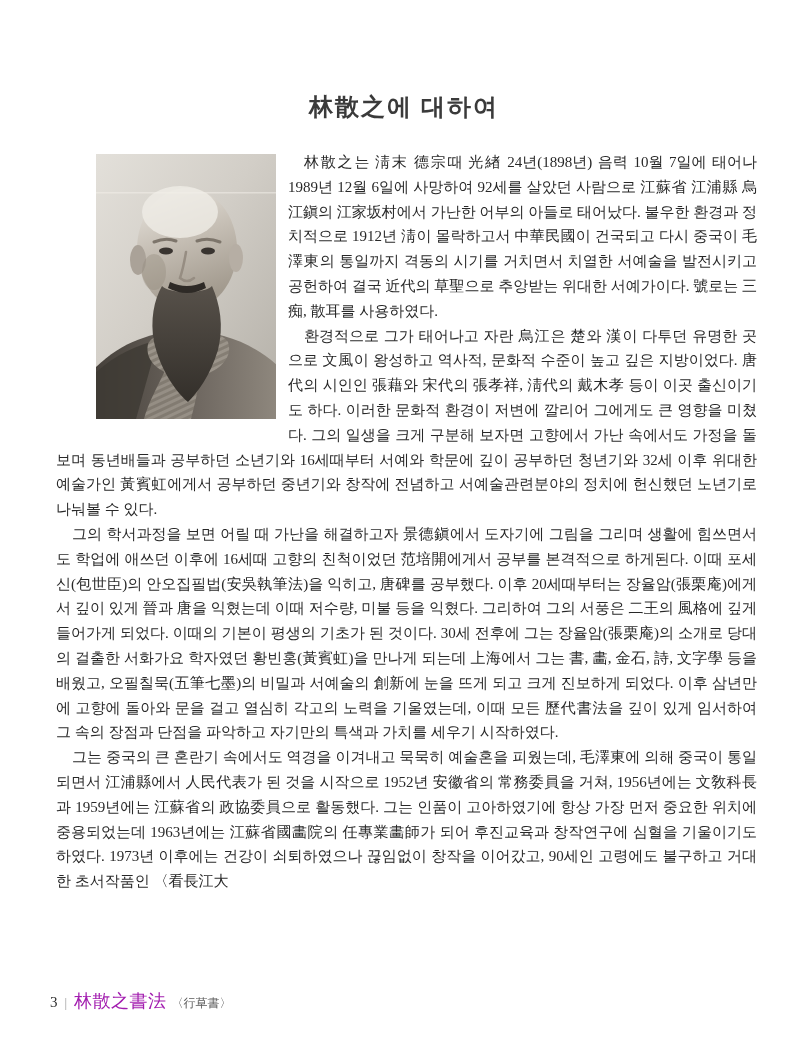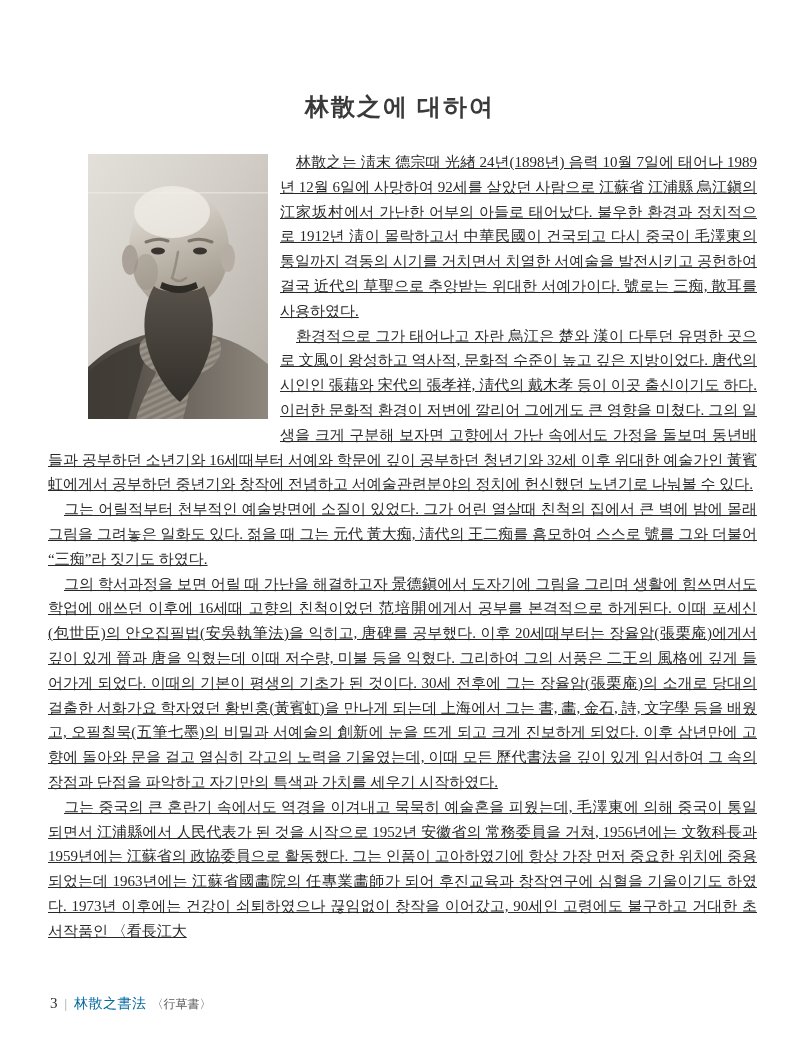--- a/index.html
+++ b/index.html
@@ -1,52 +1,52 @@
 <!DOCTYPE html>
 <html><head>
 <meta charset="utf-8">
 <style>
   html,body{margin:0;padding:0;}
   body{
     width:800px;height:1061px;background:#ffffff;position:relative;overflow:hidden;
     font-family:"Liberation Serif","DejaVu Serif",serif;
     color:#262626;
   }
-  .page{position:absolute;inset:0;background:#ffffff;}
+  .page{position:absolute;inset:0;background:#ffffff;padding-left:8px;}
   .page-title{
     text-align:center;
     padding-top:92px;
     font-size:24px;
     font-weight:bold;
     letter-spacing:2px;
     color:#3a3a3a;
     line-height:30px;
   }
   .content{
     margin:28px 43px 0 48px;
     font-size:15px;
     line-height:24.8px;
     text-align:justify;
     color:#282828;
   }
-  .content p{margin:0;text-indent:16px;text-decoration:underline;}
+  .content p{margin:0;text-indent:16px;}
   .portrait{
     float:left;
     width:180px;height:265px;
     margin:4px 12px 8px 40px;
     display:block;
   }
   .footer{
     position:absolute;left:50px;bottom:48px;
     font-size:13px;color:#3f3f3f;
     display:flex;align-items:baseline;
   }
   .footer .num{font-size:15px;color:#2e2e2e;}
   .footer .sep{color:#999;margin:0 7px;font-weight:300;font-size:13px;}
-  .footer .book{font-size:14px;letter-spacing:0.5px;color:#0369a1;}
+  .footer .book{font-size:18px;letter-spacing:0.5px;color:#a21caf;}
   .footer .sub{font-size:12px;color:#5a5a5a;margin-left:5px;}
 </style>
 </head>
 <body>
 
 <div class="page">
 
   <div class="page-title">林散之에 대하여</div>
 
   <div class="content">
@@ -104,21 +104,20 @@
       <ellipse cx="58" cy="118" rx="12" ry="18" fill="#8f8679" opacity="0.35"></ellipse>
 
       <path d="M66,132 C74,140 108,140 116,132 C124,150 128,172 122,196 C114,222 102,238 92,248 C78,236 64,214 58,188 C54,166 58,146 66,132 Z" fill="url(#beardg)"></path>
       <path d="M72,134 Q91,144 110,134 L108,128 Q91,136 74,128 Z" fill="#2e2a26"></path>
 
       <rect x="0" y="38" width="180" height="1.5" fill="#f2efe9" opacity="0.55"></rect>
     </svg>
 
     <p>林散之는 淸末 德宗때 光緖 24년(1898년) 음력 10월 7일에 태어나 1989년 12월 6일에 사망하여 92세를 살았던 사람으로 江蘇省 江浦縣 烏江鎭의 江家坂村에서 가난한 어부의 아들로 태어났다. 불우한 환경과 정치적으로 1912년 淸이 몰락하고서 中華民國이 건국되고 다시 중국이 毛澤東의 통일까지 격동의 시기를 거치면서 치열한 서예술을 발전시키고 공헌하여 결국 近代의 草聖으로 추앙받는 위대한 서예가이다. 號로는 三痴, 散耳를 사용하였다.</p>
     <p>환경적으로 그가 태어나고 자란 烏江은 楚와 漢이 다투던 유명한 곳으로 文風이 왕성하고 역사적, 문화적 수준이 높고 깊은 지방이었다. 唐代의 시인인 張藉와 宋代의 張孝祥, 淸代의 戴木孝 등이 이곳 출신이기도 하다. 이러한 문화적 환경이 저변에 깔리어 그에게도 큰 영향을 미쳤다. 그의 일생을 크게 구분해 보자면 고향에서 가난 속에서도 가정을 돌보며 동년배들과 공부하던 소년기와 16세때부터 서예와 학문에 깊이 공부하던 청년기와 32세 이후 위대한 예술가인 黃賓虹에게서 공부하던 중년기와 창작에 전념하고 서예술관련분야의 정치에 헌신했던 노년기로 나눠볼 수 있다.</p>
-    <p>그는 어릴적부터 천부적인 예술방면에 소질이 있었다. 그가 어린 열살때 친척의 집에서 큰 벽에 밤에 몰래 그림을 그려놓은 일화도 있다. 젊을 때 그는 元代 黃大痴, 淸代의 王二痴를 흠모하여 스스로 號를 그와 더불어 “三痴”라 짓기도 하였다.</p>
     <p>그의 학서과정을 보면 어릴 때 가난을 해결하고자 景德鎭에서 도자기에 그림을 그리며 생활에 힘쓰면서도 학업에 애쓰던 이후에 16세때 고향의 친척이었던 范培開에게서 공부를 본격적으로 하게된다. 이때 포세신(包世臣)의 안오집필법(安吳執筆法)을 익히고, 唐碑를 공부했다. 이후 20세때부터는 장율암(張栗庵)에게서 깊이 있게 晉과 唐을 익혔는데 이때 저수량, 미불 등을 익혔다. 그리하여 그의 서풍은 二王의 風格에 깊게 들어가게 되었다. 이때의 기본이 평생의 기초가 된 것이다. 30세 전후에 그는 장율암(張栗庵)의 소개로 당대의 걸출한 서화가요 학자였던 황빈홍(黃賓虹)을 만나게 되는데 上海에서 그는 書, 畵, 金石, 詩, 文字學 등을 배웠고, 오필칠묵(五筆七墨)의 비밀과 서예술의 創新에 눈을 뜨게 되고 크게 진보하게 되었다. 이후 삼년만에 고향에 돌아와 문을 걸고 열심히 각고의 노력을 기울였는데, 이때 모든 歷代書法을 깊이 있게 임서하여 그 속의 장점과 단점을 파악하고 자기만의 특색과 가치를 세우기 시작하였다.</p>
     <p>그는 중국의 큰 혼란기 속에서도 역경을 이겨내고 묵묵히 예술혼을 피웠는데, 毛澤東에 의해 중국이 통일되면서 江浦縣에서 人民代表가 된 것을 시작으로 1952년 安徽省의 常務委員을 거쳐, 1956년에는 文敎科長과 1959년에는 江蘇省의 政協委員으로 활동했다. 그는 인품이 고아하였기에 항상 가장 먼저 중요한 위치에 중용되었는데 1963년에는 江蘇省國畵院의 任專業畵師가 되어 후진교육과 창작연구에 심혈을 기울이기도 하였다. 1973년 이후에는 건강이 쇠퇴하였으나 끊임없이 창작을 이어갔고, 90세인 고령에도 불구하고 거대한 초서작품인 〈看長江大</p>
   </div>
 
   <div class="footer">
     <span class="num">3</span>
     <span class="sep">|</span>
     <span class="book">林散之書法</span>
     <span class="sub">〈行草書〉</span>
   </div>

